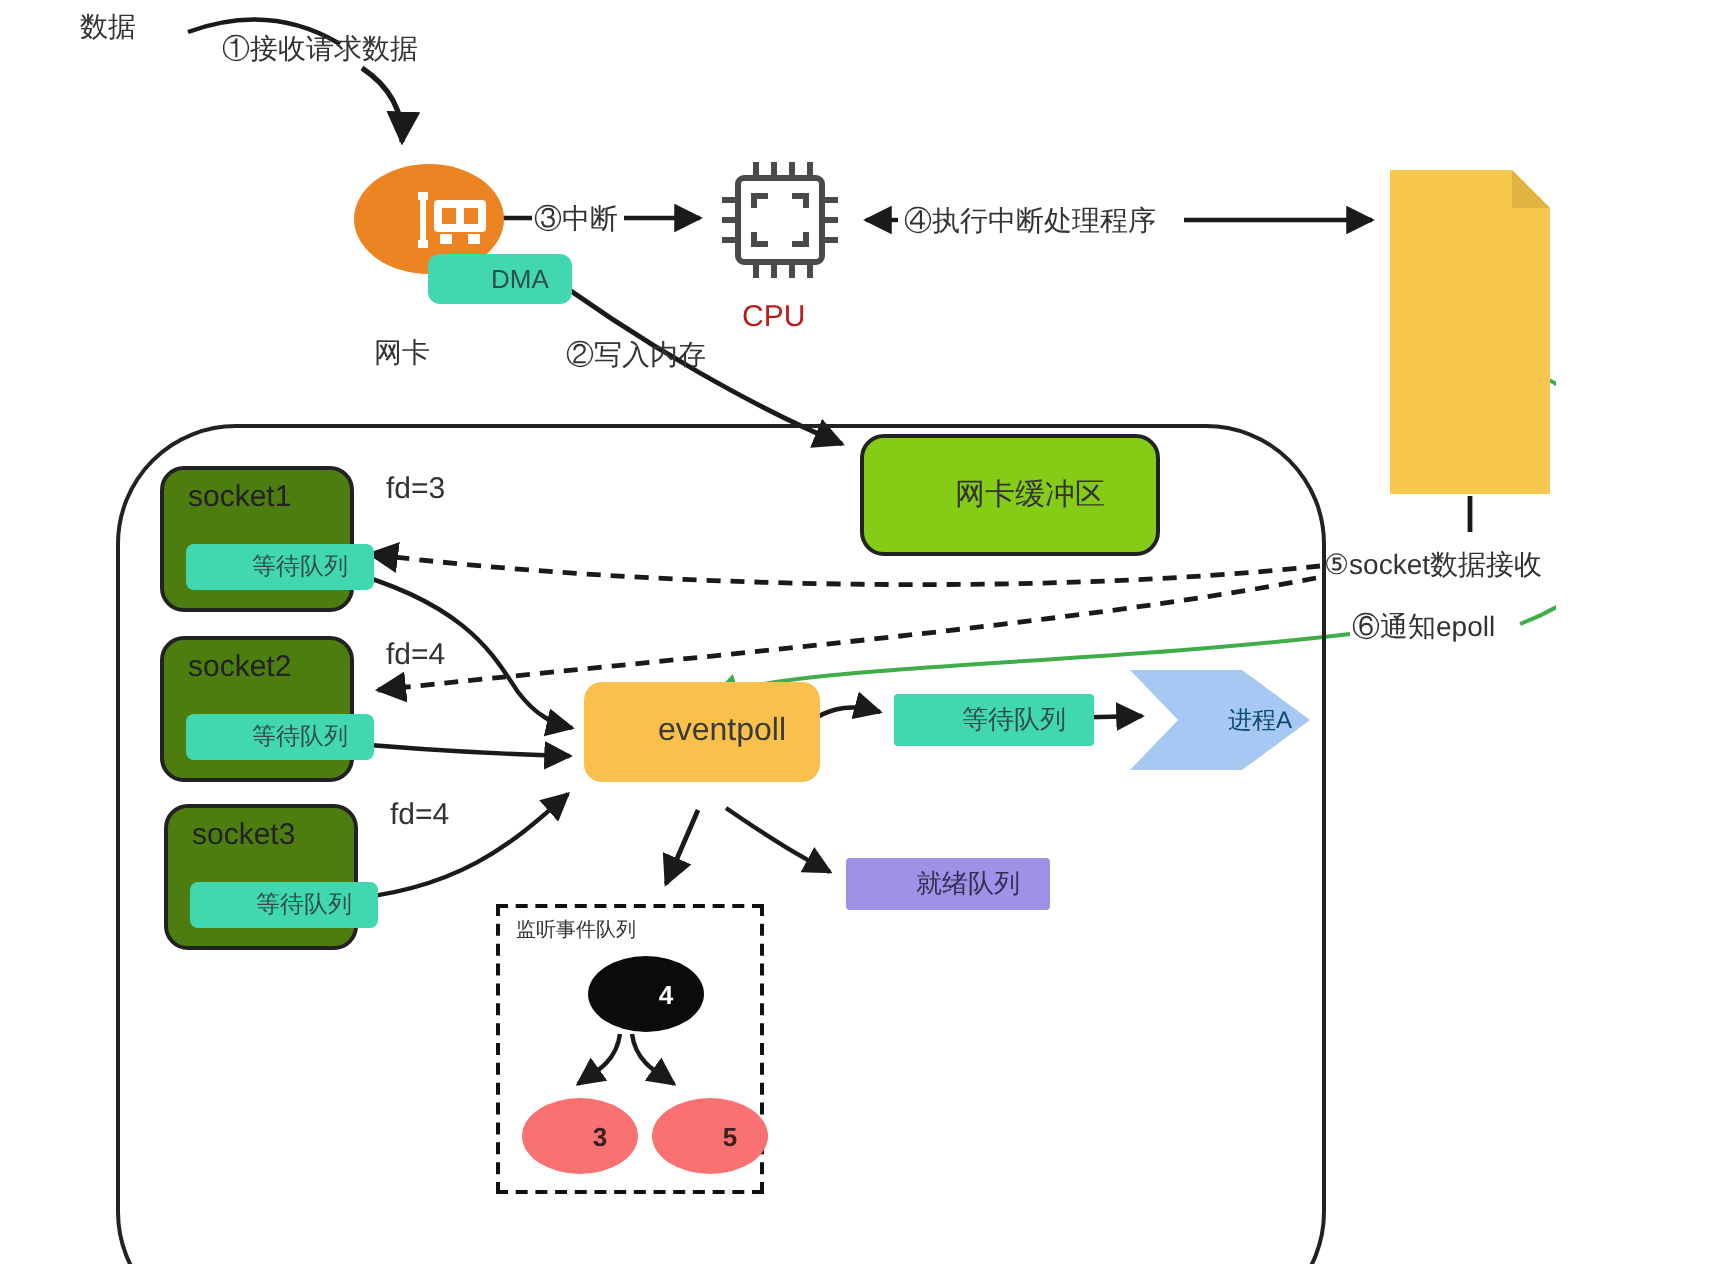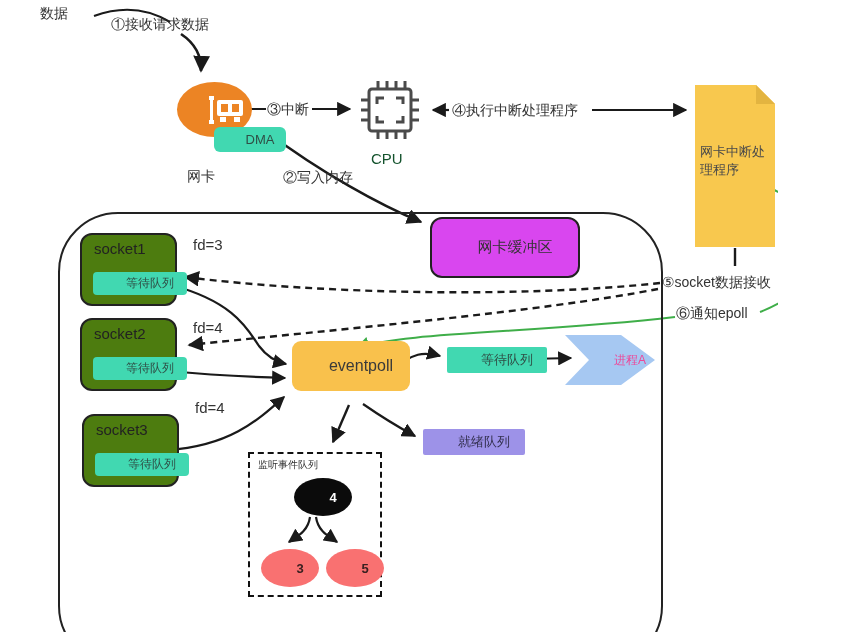--- a/index.html
+++ b/index.html
@@ -3,37 +3,37 @@
 <meta charset="utf-8">
 <style>
   html,body{margin:0;padding:0;background:#fff;}
   .canvas{position:relative;width:778px;height:632px;background:#ffffff;overflow:hidden;
           font-family:"Liberation Sans",sans-serif;color:#333;}
   .abs{position:absolute;}
   .lbl{font-size:14px;color:#333;white-space:nowrap;}
   .center{display:flex;align-items:center;justify-content:center;padding-left:20px;}
   .connectors{position:absolute;left:0;top:0;pointer-events:none;}
   .kernel-container{left:58px;top:212px;width:601px;height:450px;border:2px solid #222;border-radius:60px;background:transparent;}
-  .buffer-box{left:430px;top:217px;width:126px;height:57px;border:2px solid #222;border-radius:12px;background:#d946ef;font-size:15px;}
+  .buffer-box{left:430px;top:217px;width:126px;height:57px;border:2px solid #222;border-radius:12px;background:#84cc16;font-size:15px;}
   .socket-card{width:93px;height:69px;border:2px solid #222;border-radius:12px;background:#4d7c0f;}
   .socket-name{position:absolute;left:12px;top:5px;font-size:15px;color:#222;}
   .queue-chip{position:absolute;left:11px;top:37px;width:74px;height:23px;background:#41d8b1;border-radius:4px;font-size:12px;color:#2f4f46;}
   .fd{font-size:15px;color:#333;}
   .eventpoll{left:292px;top:341px;width:98px;height:50px;background:#f9c14c;border-radius:9px;font-size:16px;color:#3a3a3a;}
   .waitq-mid{left:447px;top:347px;width:80px;height:26px;background:#41d8b1;border-radius:2px;font-size:13px;color:#2f4f46;}
   .readyq{left:423px;top:429px;width:82px;height:26px;background:#9d92e8;border-radius:2px;font-size:13px;color:#33304f;}
   .listen-box{left:248px;top:452px;width:130px;height:141px;border:2px dashed #111;background:transparent;}
   .listen-lbl{position:absolute;left:8px;top:4px;font-size:10px;color:#333;}
   .node{width:38px;height:38px;border-radius:50%;font-size:13px;font-weight:bold;}
   .node-black{background:#0b0b0b;color:#fff;}
   .node-red{background:#f97171;color:#3a2020;}
   .dma{left:214px;top:127px;width:52px;height:25px;background:#41d8b1;border-radius:6px;font-size:13px;color:#2f4f46;}
   .nic-circle{left:177px;top:82px;width:55px;height:55px;border-radius:50%;background:#ec8424;}
   .doc-text{left:700px;top:143px;width:72px;font-size:13px;color:#4a4a4a;line-height:1.35;}
-  .proc-a{left:565px;top:349px;width:90px;height:22px;font-size:12px;color:#ec4899;}
+  .proc-a{left:565px;top:349px;width:90px;height:22px;font-size:12px;color:#0c4a6e;}
 </style>
 </head>
 <body>
 
 <div class="canvas">
 
   <svg class="connectors" width="858" height="632" viewBox="0 0 858 632">
     <defs>
       <marker id="aB" viewBox="0 0 10 10" refX="9" refY="5" markerWidth="6.5" markerHeight="6.5" orient="auto-start-reverse">
         <path d="M0,0 L10,5 L0,10 z" fill="#1a1a1a"></path>
@@ -105,45 +105,44 @@
       <g stroke="#4a4a4a" stroke-width="3" fill="none">
         <rect x="11" y="11" width="42" height="42" rx="3"></rect>
         <path d="M20,3 V10 M29,3 V10 M38,3 V10 M47,3 V10"></path>
         <path d="M20,54 V61 M29,54 V61 M38,54 V61 M47,54 V61"></path>
         <path d="M3,22 H10 M3,32 H10 M3,42 H10"></path>
         <path d="M54,22 H61 M54,32 H61 M54,42 H61"></path>
         <path d="M19,26 V20 H26 M38,20 H45 V26 M45,38 V44 H38 M26,44 H19 V38"></path>
       </g>
     </svg>
   </div>
-  <div class="abs" style="left:371px;top:150px;font-size:15px;color:#14532d;">CPU</div>
+  <div class="abs" style="left:371px;top:150px;font-size:15px;color:#b91c1c;">CPU</div>
   <div class="abs lbl" style="left:452px;top:102px;">④执行中断处理程序</div>
 
-  <div class="abs doc-text">网卡中断处理程序</div>
   <div class="abs lbl" style="left:662px;top:274px;">⑤socket数据接收</div>
   <div class="abs lbl" style="left:676px;top:305px;">⑥通知epoll</div>
 
   <div class="abs kernel-container"></div>
 
   <div class="abs buffer-box center">网卡缓冲区</div>
   <div class="abs lbl" style="left:283px;top:169px;">②写入内存</div>
 
   <div class="abs socket-card" style="left:80px;top:233px;">
     <div class="socket-name">socket1</div>
     <div class="queue-chip center">等待队列</div>
   </div>
   <div class="abs fd" style="left:193px;top:236px;">fd=3</div>
 
   <div class="abs socket-card" style="left:80px;top:318px;">
     <div class="socket-name">socket2</div>
     <div class="queue-chip center">等待队列</div>
   </div>
   <div class="abs fd" style="left:193px;top:319px;">fd=4</div>
 
-  <div class="abs socket-card" style="left:82px;top:414px;">
+  <div class="abs socket-card" style="left:82px;top:402px;">
     <div class="socket-name">socket3</div>
     <div class="queue-chip center">等待队列</div>
   </div>
   <div class="abs fd" style="left:195px;top:399px;">fd=4</div>
 
   <div class="abs eventpoll center">eventpoll</div>
   <div class="abs waitq-mid center">等待队列</div>
   <div class="abs proc-a center">进程A</div>
   <div class="abs readyq center">就绪队列</div>
 

